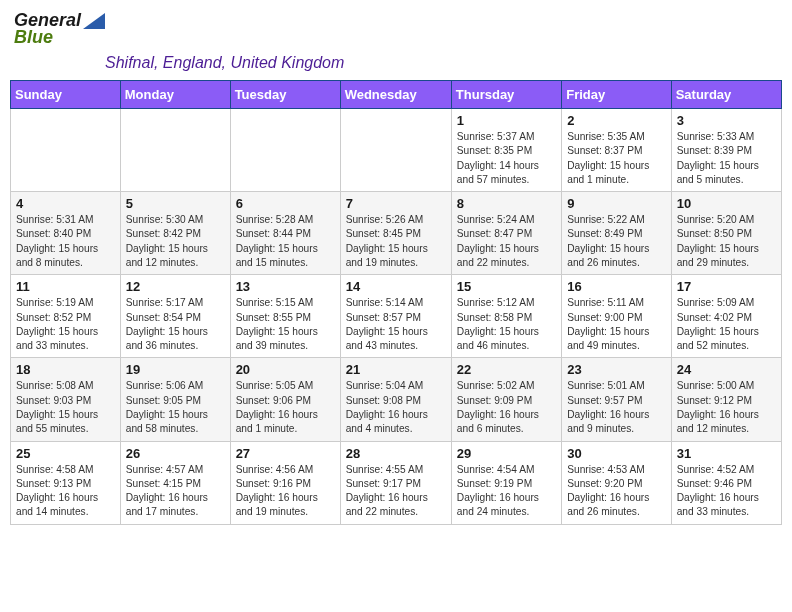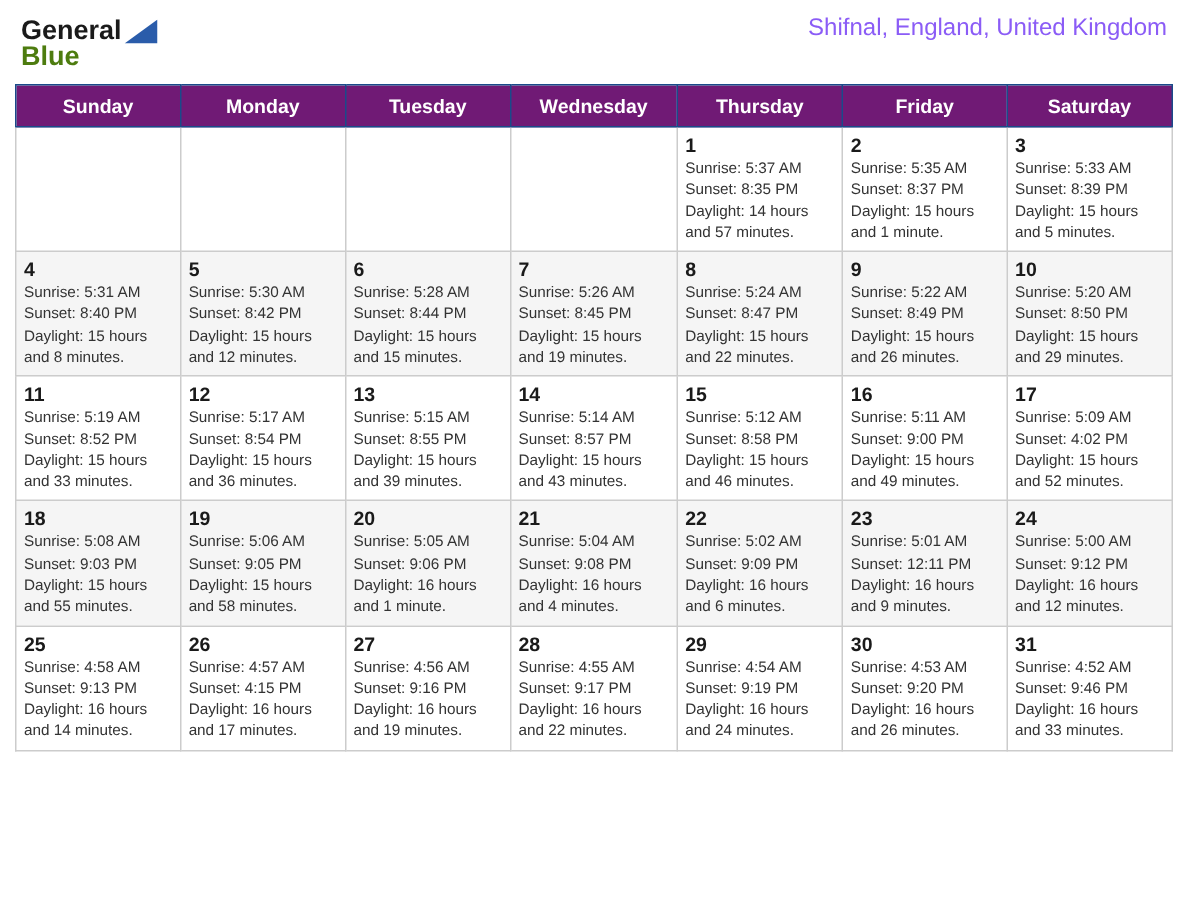--- a/index.html
+++ b/index.html
@@ -5,58 +5,59 @@
     * { box-sizing: border-box; margin: 0; padding: 0; }
     body {
       font-family: Arial, sans-serif;
       background: #fff;
       width: 792px;
       min-height: 612px;
       padding: 10px;
     }
     .header {
       display: flex;
-      justify-content: space-between;
       align-items: flex-start;
       margin-bottom: 8px;
       padding: 0 4px;
+      font-style: italic;
     }
     .logo {
       display: flex;
       flex-direction: column;
       align-items: flex-start;
     }
     .logo-row {
       display: flex;
       align-items: center;
     }
     .title-block {
       text-align: right;
     }
     .month-title {
       font-size: 36px;
       font-weight: bold;
       color: #1a1a1a;
     }
     .location {
       font-size: 16px;
-      color: #8b5cf6;
+      color: #4c1d95;
+      margin-top: 44px;
     }
     .calendar {
       width: 100%;
       border-collapse: collapse;
       border: 1px solid #ccc;
     }
     .calendar th {
-      background: #701a75;
+      background: #8b5cf6;
       color: #fff;
       font-size: 13px;
       font-weight: bold;
       padding: 6px 4px;
-      text-align: center;
+      text-align: left;
       border: 1px solid #1a4a8a;
     }
     .calendar td {
       vertical-align: top;
       border: 1px solid #ccc;
       padding: 4px 5px;
       font-size: 10.5px;
       color: #333;
       width: 113px;
       min-height: 80px;
@@ -250,21 +251,21 @@
         </td>
         <td>
           <div class="day-num">22</div>
           <div class="cell-content">Sunrise: 5:02 AM</div>
           <div class="cell-content">Sunset: 9:09 PM</div>
           <div class="cell-content">Daylight: 16 hours and 6 minutes.</div>
         </td>
         <td>
           <div class="day-num">23</div>
           <div class="cell-content">Sunrise: 5:01 AM</div>
-          <div class="cell-content">Sunset: 12:11 PM</div>
+          <div class="cell-content">Sunset: 9:57 PM</div>
           <div class="cell-content">Daylight: 16 hours and 9 minutes.</div>
         </td>
         <td>
           <div class="day-num">24</div>
           <div class="cell-content">Sunrise: 5:00 AM</div>
           <div class="cell-content">Sunset: 9:12 PM</div>
           <div class="cell-content">Daylight: 16 hours and 12 minutes.</div>
         </td>
       </tr>
       <tr>

